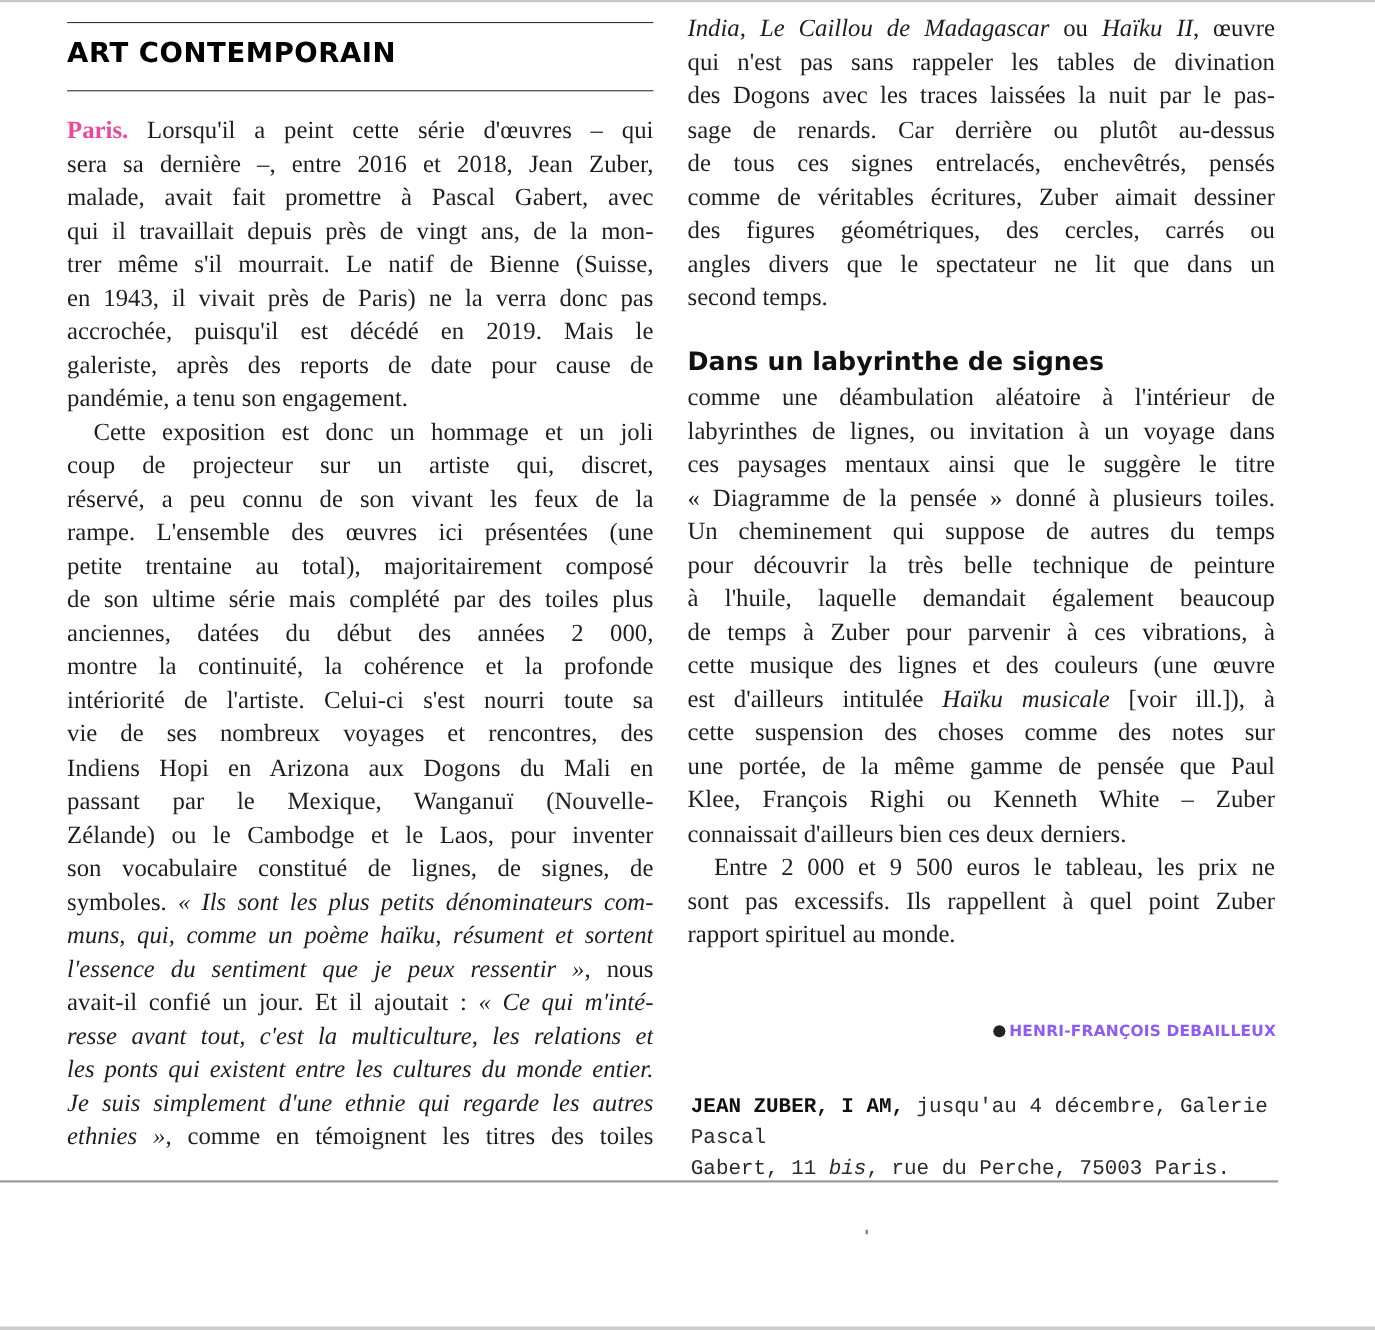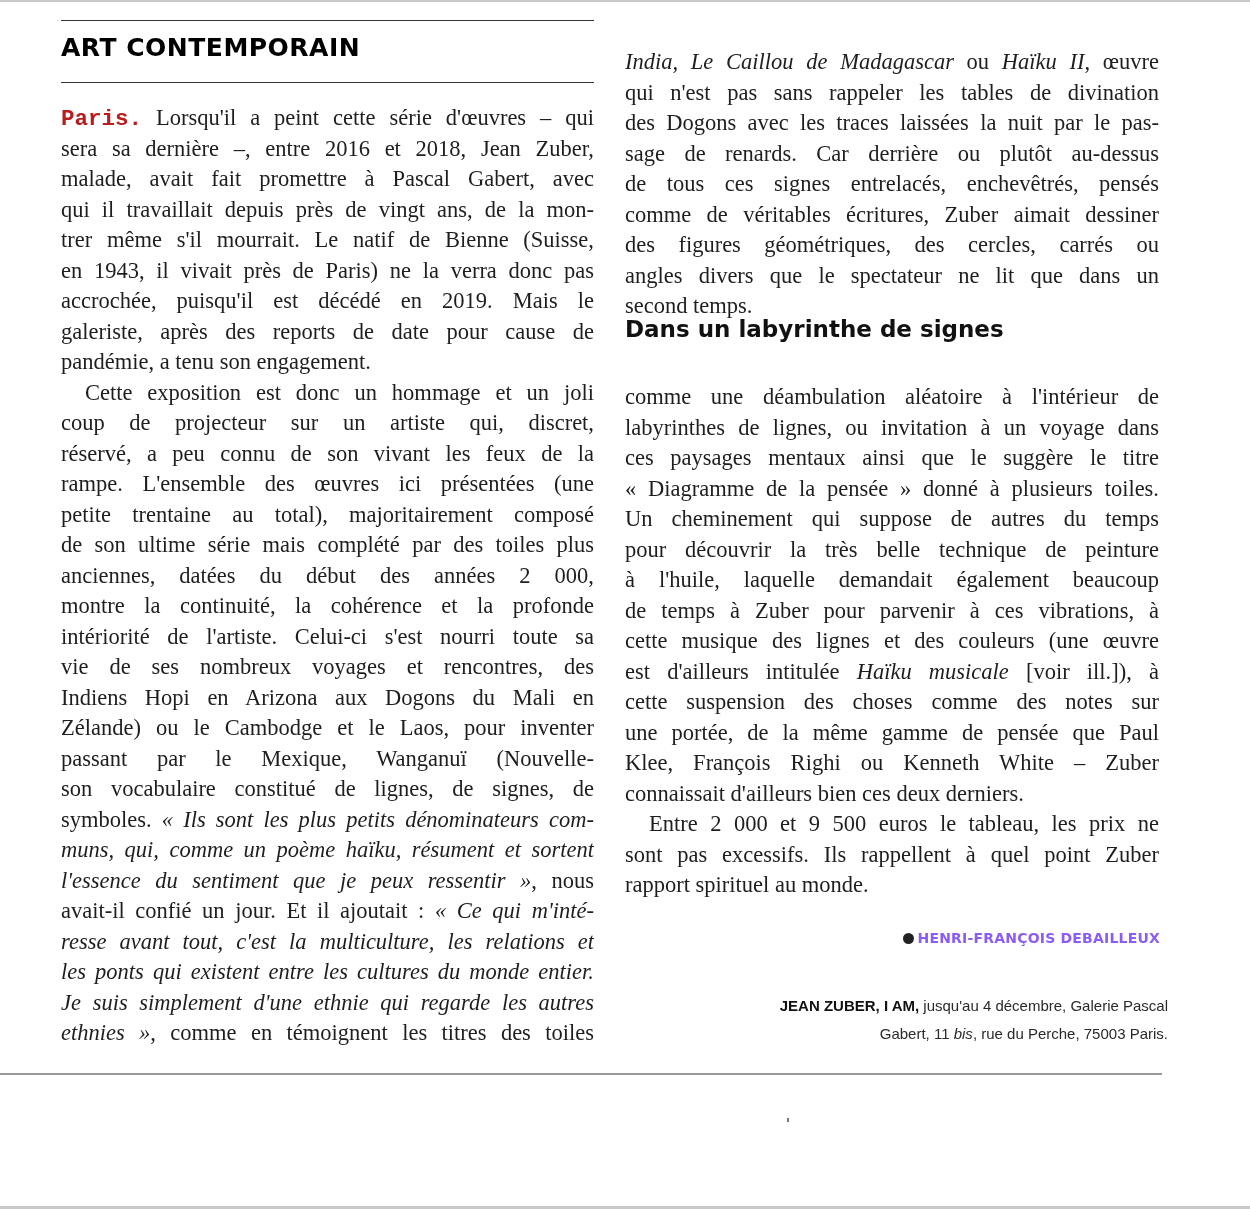--- a/index.html
+++ b/index.html
@@ -9,48 +9,48 @@
   }
   .frame-top { position: absolute; left: 0; top: 0; width: 1250px; height: 2px; background: #c9c9c9; }
   .frame-bottom { position: absolute; left: 0; top: 1206px; width: 1250px; height: 3px; background: #c9c9c9; }
   .col {
     position: absolute; top: 0;
     font-family: "Liberation Serif", "DejaVu Serif", serif;
     font-size: 22.5px; line-height: 30.5px; color: #1e1e1e;
     text-align: justify; text-align-last: justify;
   }
   .col-left { left: 61px; width: 533px; }
-  .col-right { left: 625px; width: 534px; margin-top: 36px; }
+  .col-right { left: 625px; width: 534px; }
   .line { display: block; height: 30.5px; white-space: nowrap; overflow: hidden; text-align: justify; text-align-last: justify; }
   .line.last { text-align-last: left; }
   .line.indent { padding-left: 24px; }
   .rule-top { position: absolute; left: 61px; top: 20px; width: 533px; height: 1px; background: #333; }
   .rule-mid { position: absolute; left: 61px; top: 82px; width: 533px; height: 1px; background: #333; }
   .rubric {
     position: absolute; left: 61px; top: 33px;
     font-family: "DejaVu Sans", "Liberation Sans", sans-serif; font-weight: bold;
     font-size: 25px; letter-spacing: 0.5px; color: #000000;
   }
-  .lead { font-weight: bold; color: #b91c1c; font-family: Liberation Mono, monospace; }
+  .lead { font-weight: bold; color: #ec4899; }
   .it { font-style: italic; }
   .subhead {
     position: absolute; left: 625px; top: 316px;
     font-family: "DejaVu Sans", "Liberation Sans", sans-serif; font-weight: bold;
     font-size: 23px; color: #111; text-align: right;
   }
   .signature {
     position: absolute; left: 880px; top: 930px; width: 280px; text-align: right;
     font-family: "DejaVu Sans", "Liberation Sans", sans-serif; font-weight: bold;
     font-size: 14px; color: #8b5cf6; letter-spacing: 0.2px;
   }
   .bullet { display: inline-block; width: 11px; height: 11px; border-radius: 50%; background: #222; margin-right: 3px; vertical-align: -1px; }
   .info {
     position: absolute; left: 628px; top: 992px; width: 540px;
-    font-family: Liberation Sans, sans-serif;
-    font-size: 15px; line-height: 28px; color: #2a2a2a; text-align: right;
+    font-family: Liberation Mono, monospace;
+    font-size: 19px; line-height: 28px; color: #2a2a2a;
   }
   .info .strong { font-weight: bold; color: #111; }
   .rule-bottom { position: absolute; left: 0; top: 1073px; width: 1162px; height: 2px; background: #9a9a9a; }
   .speck { position: absolute; left: 787px; top: 1118px; width: 2px; height: 4px; background: #777; }
 </style>
 </head>
 <body>
 
 <div class="frame-top"></div>
 
@@ -72,22 +72,22 @@
     <span class="line"><span>coup de projecteur sur un artiste qui, discret,</span></span>
     <span class="line"><span>réservé, a peu connu de son vivant les feux de la</span></span>
     <span class="line"><span>rampe. L'ensemble des œuvres ici présentées (une</span></span>
     <span class="line"><span>petite trentaine au total), majoritairement composé</span></span>
     <span class="line"><span>de son ultime série mais complété par des toiles plus</span></span>
     <span class="line"><span>anciennes, datées du début des années 2 000,</span></span>
     <span class="line"><span>montre la continuité, la cohérence et la profonde</span></span>
     <span class="line"><span>intériorité de l'artiste. Celui-ci s'est nourri toute sa</span></span>
     <span class="line"><span>vie de ses nombreux voyages et rencontres, des</span></span>
     <span class="line"><span>Indiens Hopi en Arizona aux Dogons du Mali en</span></span>
+    <span class="line"><span>passant par le Mexique, Wanganuï (Nouvelle-</span></span>
     <span class="line"><span>Zélande) ou le Cambodge et le Laos, pour inventer</span></span>
-    <span class="line"><span>passant par le Mexique, Wanganuï (Nouvelle-</span></span>
     <span class="line"><span>son vocabulaire constitué de lignes, de signes, de</span></span>
     <span class="line"><span>symboles. </span><span class="it">« Ils sont les plus petits dénominateurs com-</span></span>
     <span class="line"><span class="it">muns, qui, comme un poème haïku, résument et sortent</span></span>
     <span class="line"><span class="it">l'essence du sentiment que je peux ressentir »</span><span>, nous</span></span>
     <span class="line"><span>avait-il confié un jour. Et il ajoutait : </span><span class="it">« Ce qui m'inté-</span></span>
     <span class="line"><span class="it">resse avant tout, c'est la multiculture, les relations et</span></span>
     <span class="line"><span class="it">les ponts qui existent entre les cultures du monde entier.</span></span>
     <span class="line"><span class="it">Je suis simplement d'une ethnie qui regarde les autres</span></span>
     <span class="line"><span class="it">ethnies »</span><span>, comme en témoignent les titres des toiles</span></span>
   </div>

